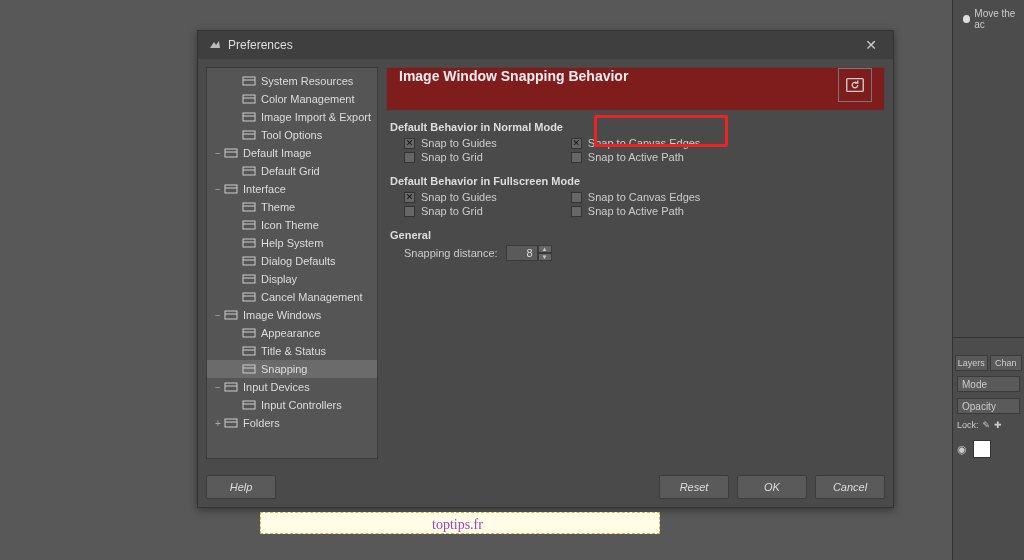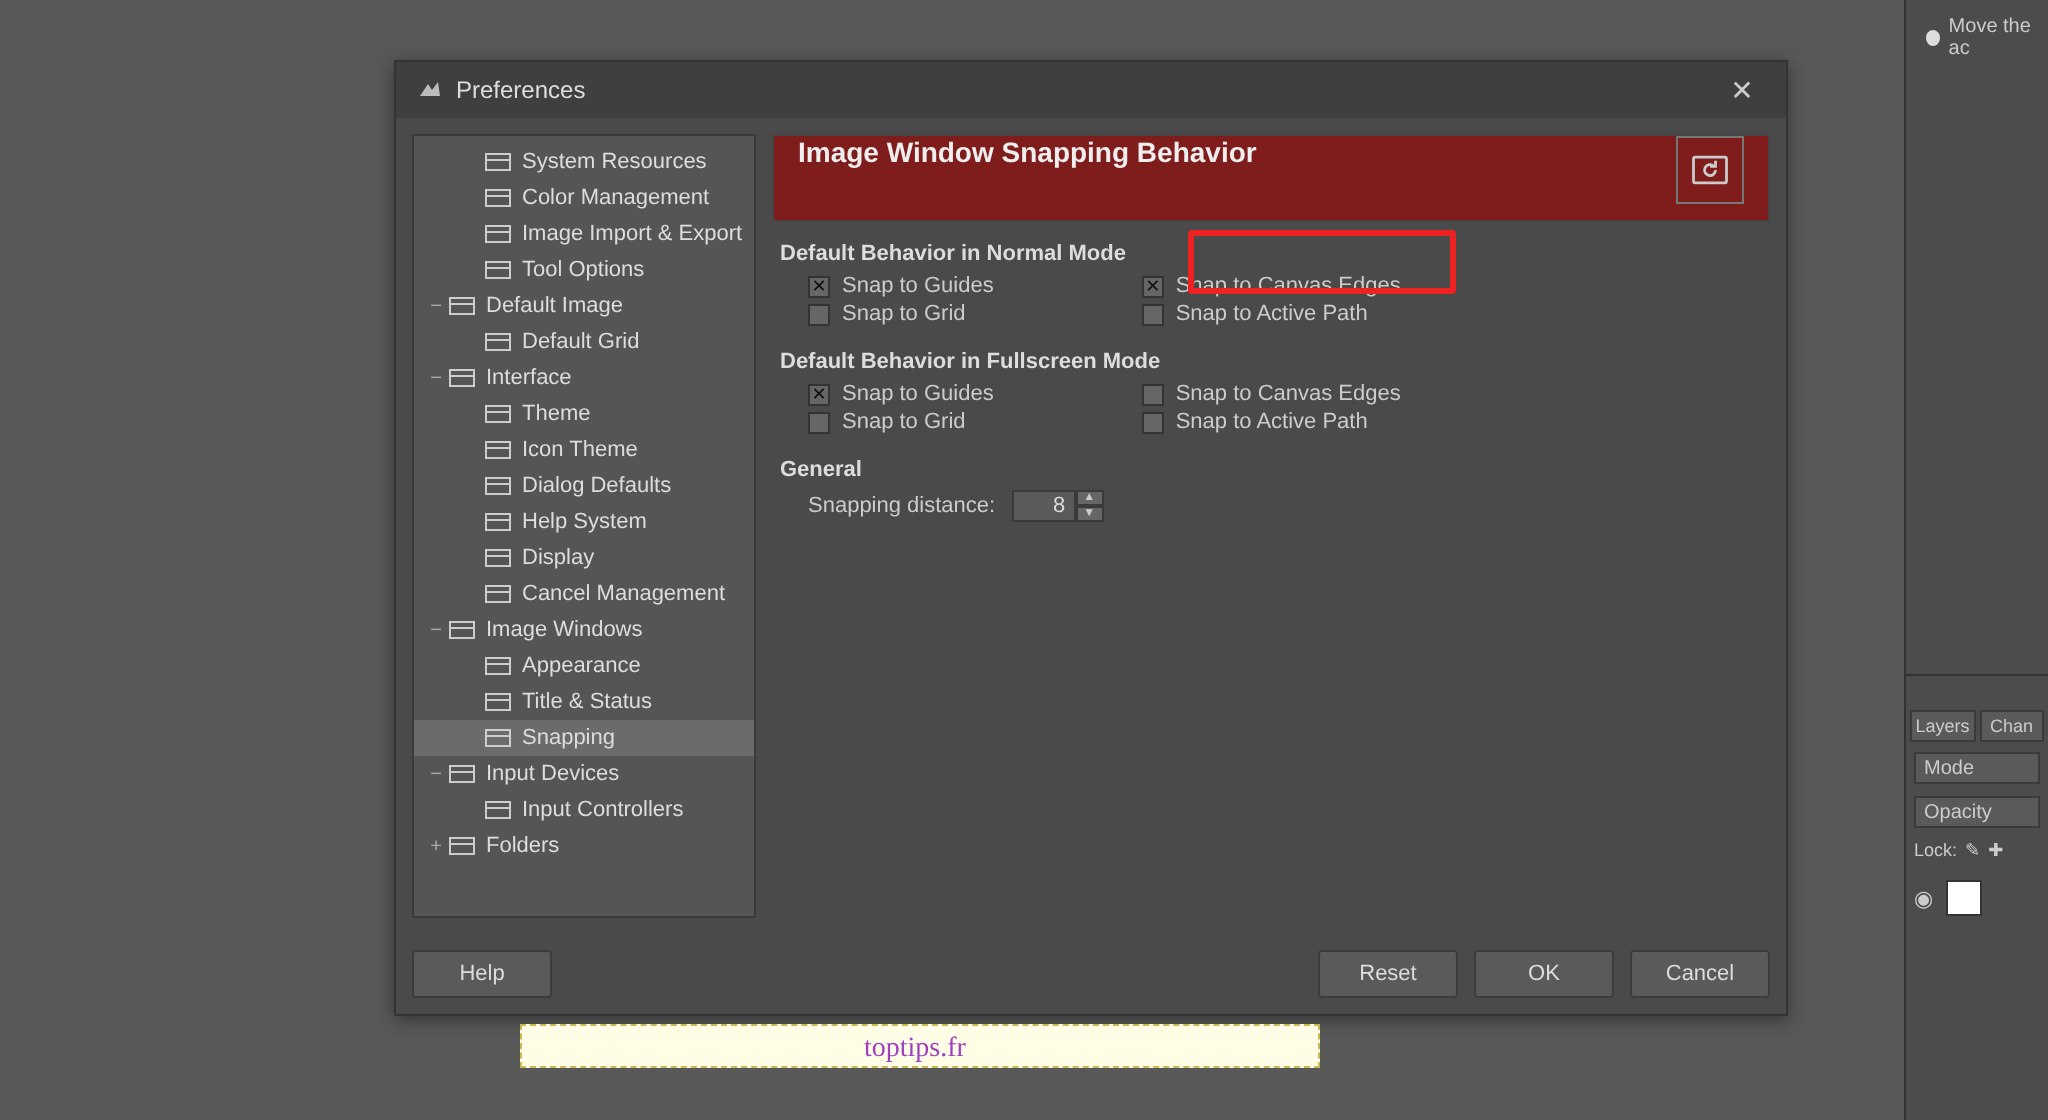--- a/index.html
+++ b/index.html
@@ -43,21 +43,21 @@
 .spin-row { display: flex; align-items: center; margin-left: 14px; margin-top: 4px; }
 .spin-row .lbl { color: #ccc; margin-right: 8px; }
 .spinner { display: flex; align-items: center; }
 .spinner input { width: 32px; height: 16px; background: #5a5a5a; border: 1px solid #3a3a3a; color: #ddd; text-align: right; padding-right: 4px; font-size: 11px; }
 .spinner .arrows { width: 14px; display: flex; flex-direction: column; }
 .spinner .arrows div { height: 8px; background: #666; border: 1px solid #3a3a3a; font-size: 6px; text-align: center; line-height: 6px; cursor: pointer; color: #ccc; }
 
 
 .footer { height: 40px; display: flex; align-items: center; padding: 0 8px; gap: 8px; }
 .footer .spacer { flex: 1; }
-.btn { min-width: 70px; height: 24px; background: #5a5a5a; border: 1px solid #3c3c3c; color: #ddd; font-size: 11px; display: flex; align-items: center; justify-content: center; cursor: pointer; border-radius: 2px; }
+.btn { min-width: 70px; height: 24px; background: #5a5a5a; border: 1px solid #3c3c3c; color: #ddd; font-size: 11px; display: flex; align-items: center; justify-content: center; cursor: pointer; border-radius: 2px; font-style: italic; }
 
 
 .watermark { position: absolute; left: 260px; top: 512px; width: 400px; height: 22px; background: #fffde6; border: 1px dashed #cbb94d; }
 .wm-text { position: absolute; left: 432px; top: 517px; color: #a040c0; font-family: cursive; font-size: 14px; }
 
 
 .dock { position: absolute; right: 0; top: 0; width: 72px; height: 560px; background: #4c4c4c; border-left: 1px solid #333; }
 .dock .dot-line { position: absolute; top: 8px; left: 10px; display: flex; align-items: center; color: #ccc; font-size: 10px; }
 .dock .dot { width: 8px; height: 8px; border-radius: 50%; background: #ddd; margin-right: 4px; }
 .dock .sep { position: absolute; top: 337px; left: 0; right: 0; height: 1px; background: #333; }
@@ -217,32 +217,32 @@
         </div>
         <div class="tree-item">
           <span class="indent" style="width:24px"></span>
           <span class="expander"></span>
           <span class="icon">
             <svg width="14" height="12" viewBox="0 0 14 12">
               <rect x="1" y="2" width="12" height="8" fill="none" stroke="#ccc" stroke-width="1"></rect>
               <line x1="1" y1="5" x2="13" y2="5" stroke="#ccc"></line>
             </svg>
           </span>
+          <span class="label">Help System</span>
+        </div>
+        <div class="tree-item">
+          <span class="indent" style="width:24px"></span>
+          <span class="expander"></span>
+          <span class="icon">
+            <svg width="14" height="12" viewBox="0 0 14 12">
+              <rect x="1" y="2" width="12" height="8" fill="none" stroke="#ccc" stroke-width="1"></rect>
+              <line x1="1" y1="5" x2="13" y2="5" stroke="#ccc"></line>
+            </svg>
+          </span>
           <span class="label">Dialog Defaults</span>
-        </div>
-        <div class="tree-item">
-          <span class="indent" style="width:24px"></span>
-          <span class="expander"></span>
-          <span class="icon">
-            <svg width="14" height="12" viewBox="0 0 14 12">
-              <rect x="1" y="2" width="12" height="8" fill="none" stroke="#ccc" stroke-width="1"></rect>
-              <line x1="1" y1="5" x2="13" y2="5" stroke="#ccc"></line>
-            </svg>
-          </span>
-          <span class="label">Help System</span>
         </div>
         <div class="tree-item">
           <span class="indent" style="width:24px"></span>
           <span class="expander"></span>
           <span class="icon">
             <svg width="14" height="12" viewBox="0 0 14 12">
               <rect x="1" y="2" width="12" height="8" fill="none" stroke="#ccc" stroke-width="1"></rect>
               <line x1="1" y1="5" x2="13" y2="5" stroke="#ccc"></line>
             </svg>
           </span>

